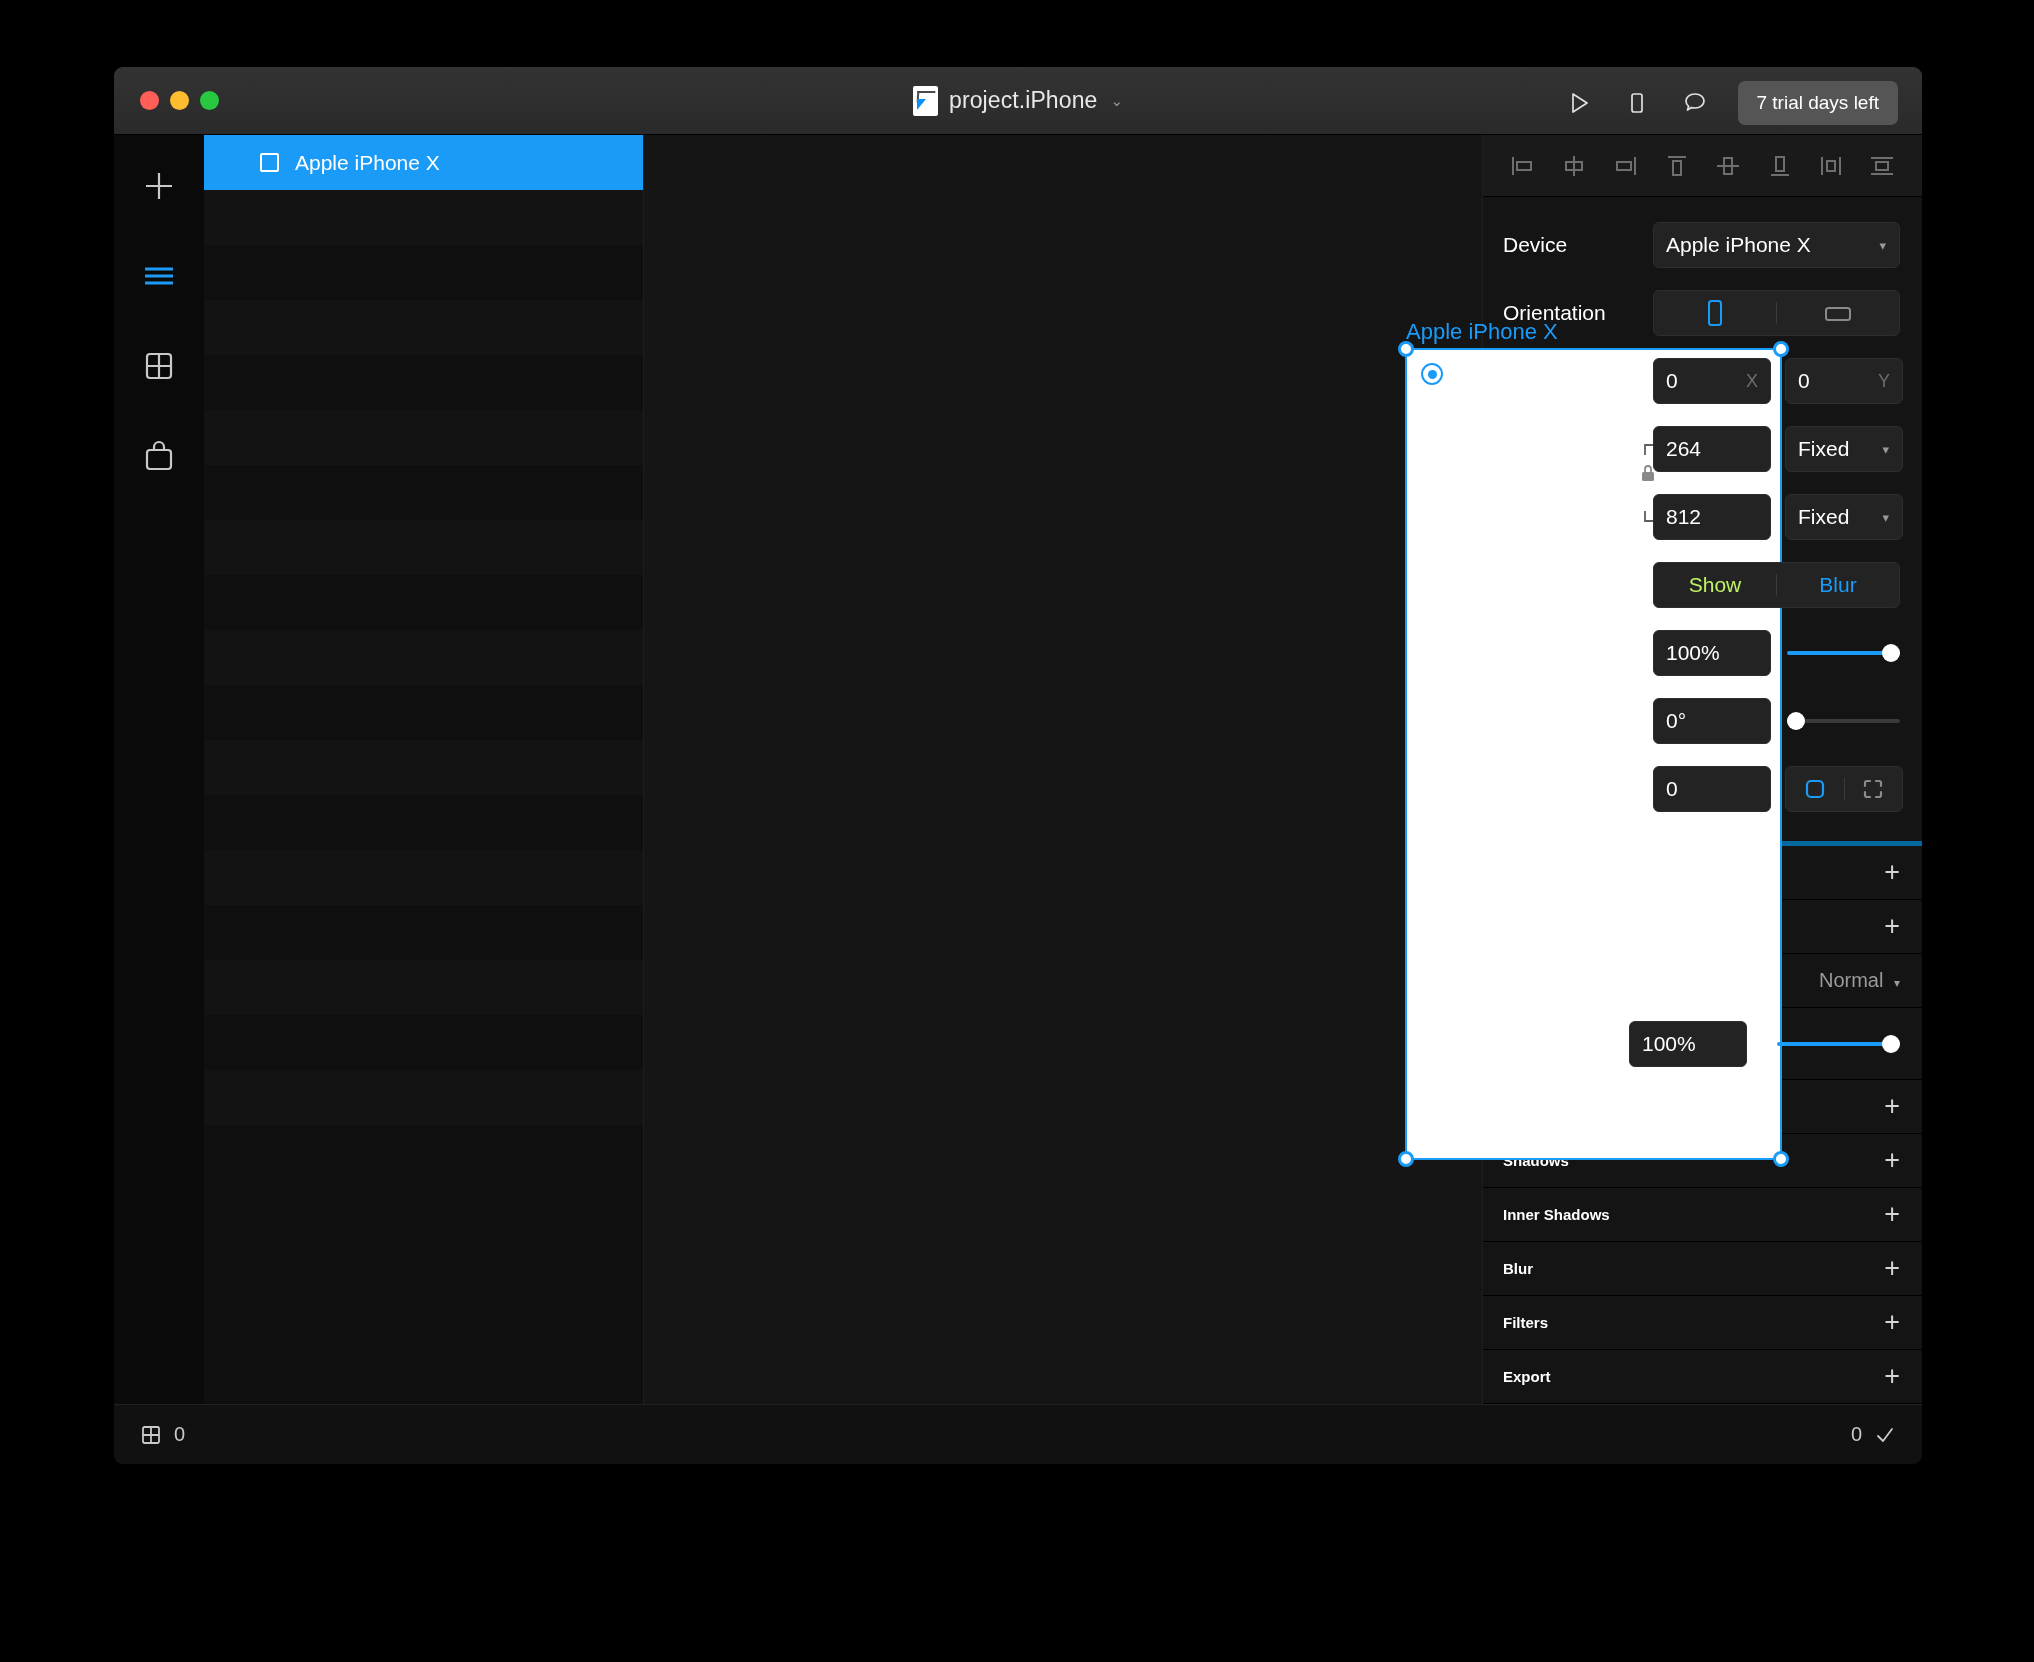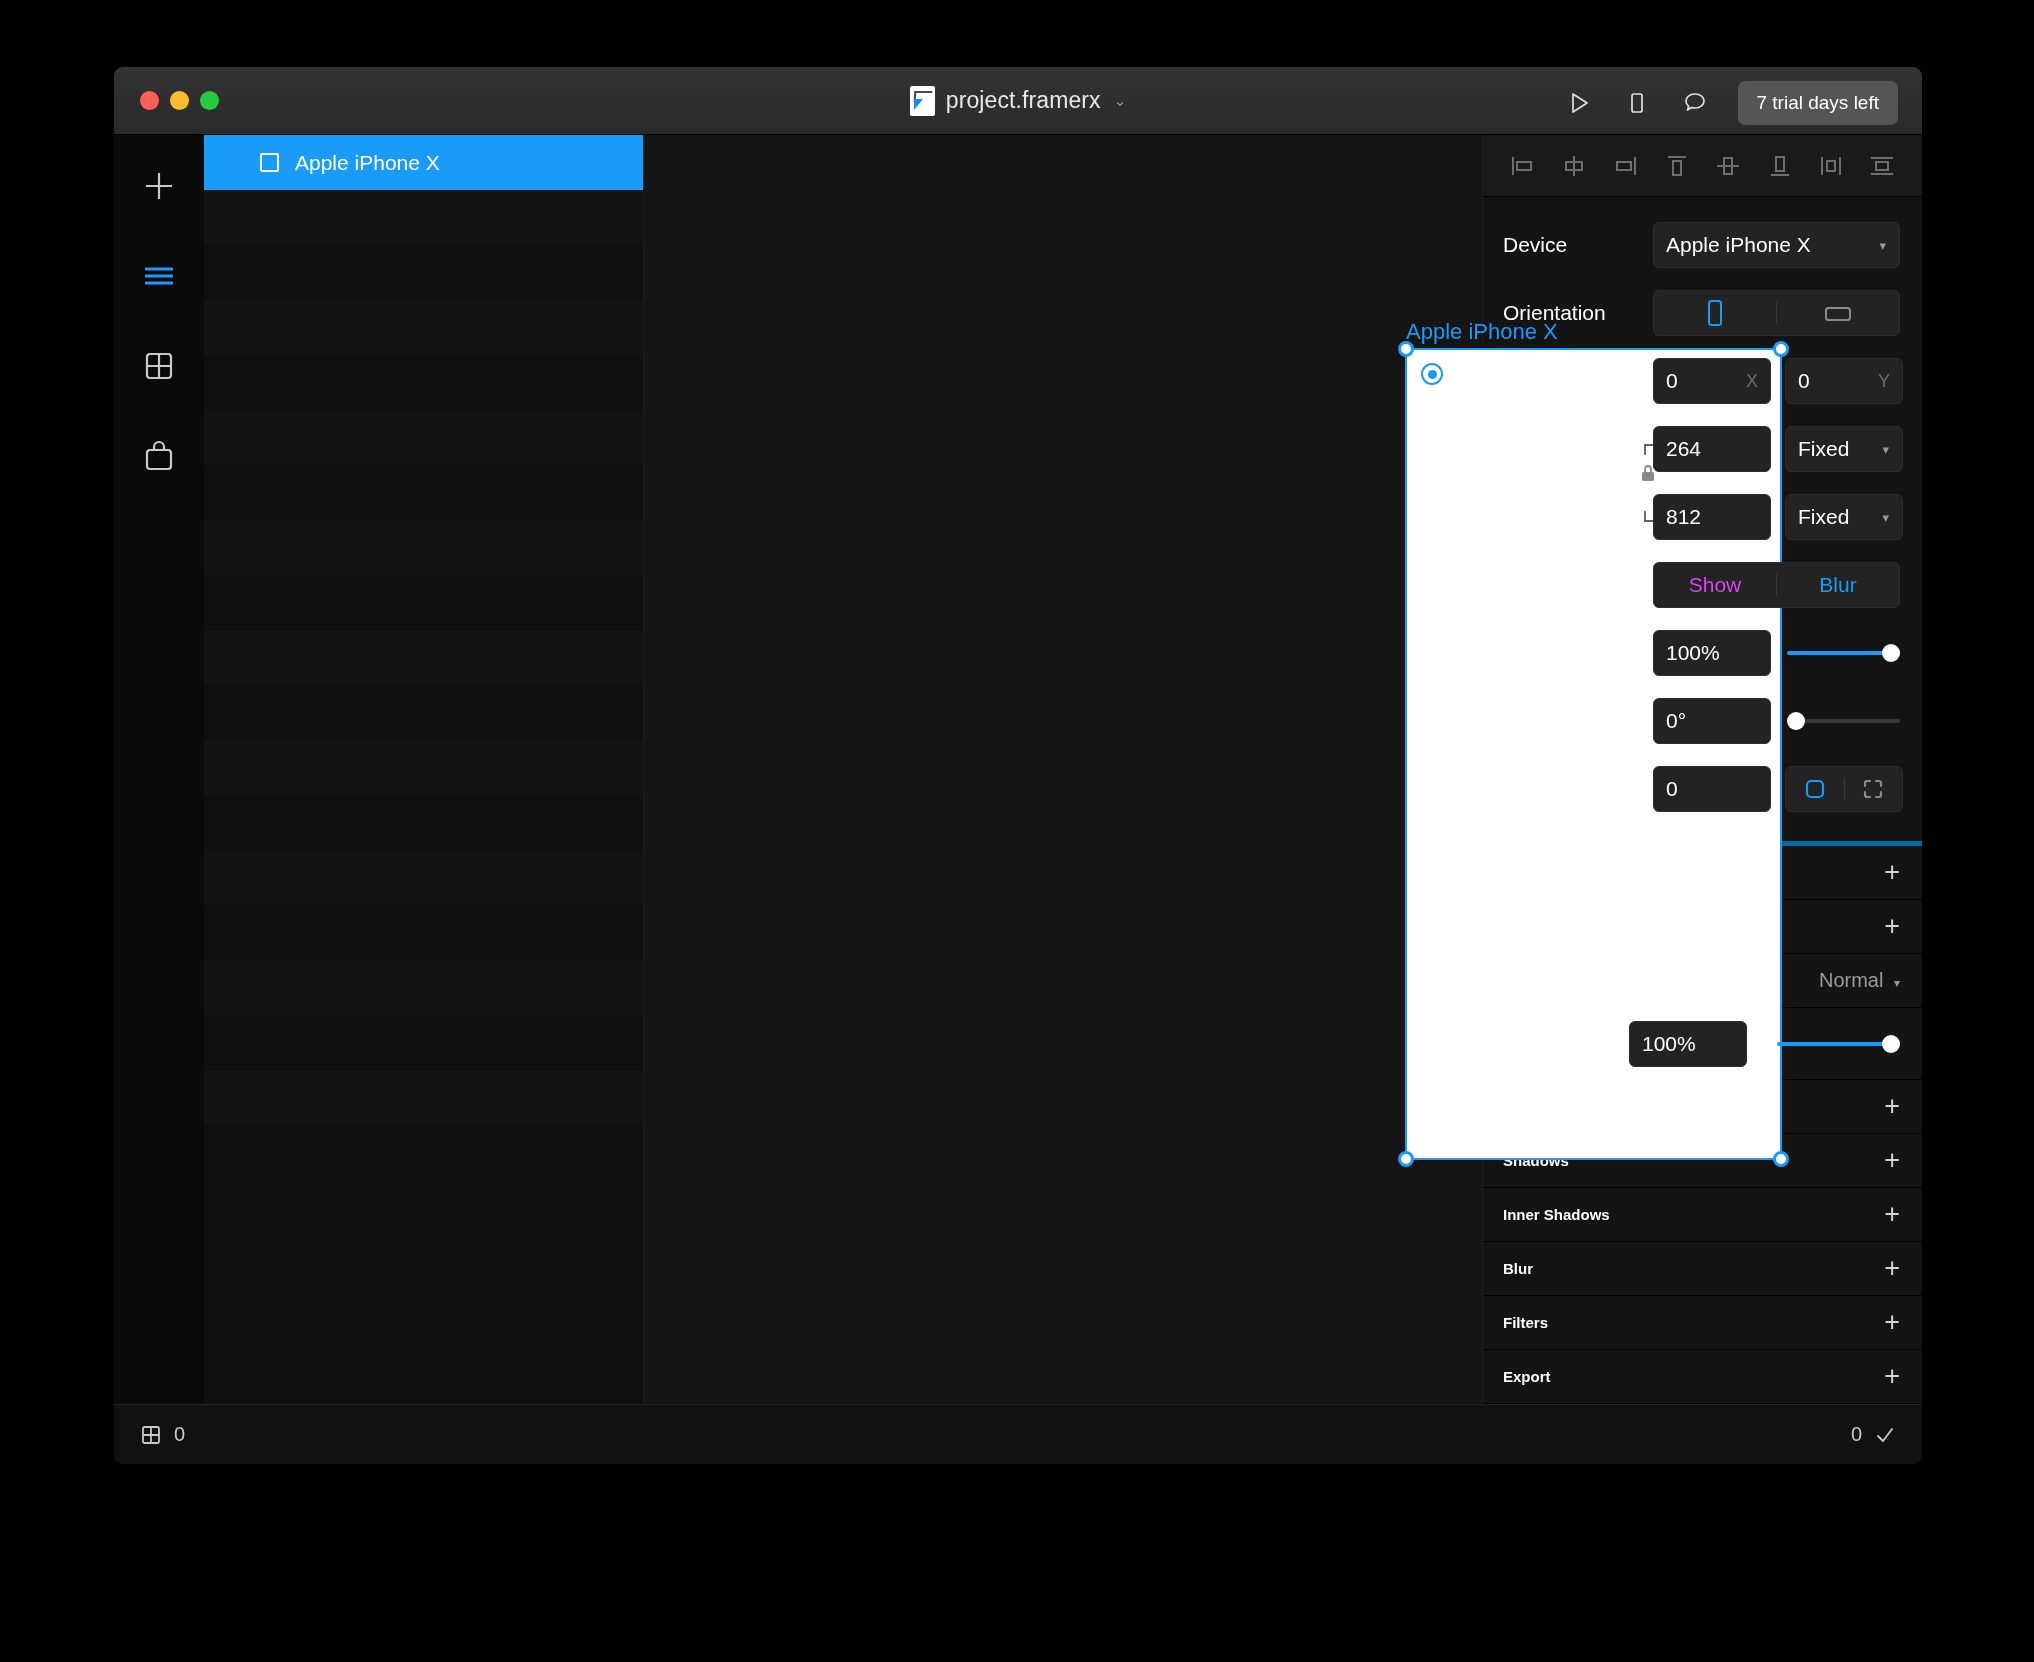--- a/index.html
+++ b/index.html
@@ -183,21 +183,21 @@
   .field.sel  { width: 118px; flex: 0 0 118px; }
   .gap8 { width: 14px; flex: 0 0 14px; }
 
   .segmented {
     flex: 1; height: 46px;
     background: #232323; border: 1px solid #2e2e2e; border-radius: 6px;
     display: flex; align-items: center;
   }
   .segmented > .seg {
     flex: 1; display: flex; align-items: center; justify-content: center;
-    color: #d946ef; font-size: 21px; height: 100%;
+    color: #bef264; font-size: 21px; height: 100%;
   }
   .segmented > .seg.active { color: #1b9bf8; }
   .seg-div { width: 1px; height: 22px; background: #3a3a3a; }
 
   .slider { flex: 1; height: 46px; display: flex; align-items: center; margin-left: 16px; position: relative; }
   .track { width: 100%; height: 4px; border-radius: 2px; background: #3a3a3a; }
   .track.filled { background: #1b9bf8; }
   .knob {
     position: absolute; width: 18px; height: 18px; border-radius: 50%;
     background: #fff;
@@ -258,21 +258,21 @@
 
   <div id="titlebar">
     <div class="traffic-lights">
       <div class="light close"></div>
       <div class="light min"></div>
       <div class="light max"></div>
     </div>
 
     <div id="title-center">
       <div class="file-icon"></div>
-      <span id="title-text">project.framerx</span>
+      <span id="title-text">project.iPhone</span>
       <span class="title-caret">⌄</span>
     </div>
 
     <div id="title-right">
       <div class="tb-icon">
         <svg width="26" height="26" viewBox="0 0 26 26">
           <path d="M7 4 L21 13 L7 22 Z" fill="none" stroke="#e0e0e0" stroke-width="1.7" stroke-linejoin="round"></path>
         </svg>
       </div>
       <div class="tb-icon">

